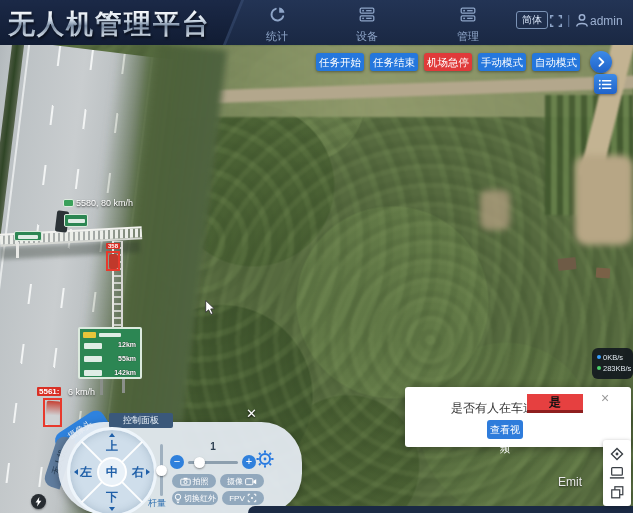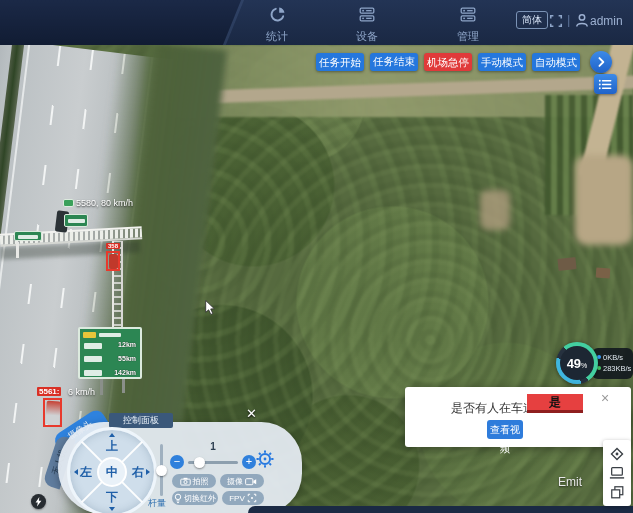--- a/index.html
+++ b/index.html
@@ -179,21 +179,21 @@
       <div class="dist" style="right:4px;top:12px;">12km</div>
       <div class="blob" style="left:4px;top:27px;width:18px;height:6px;"></div>
       <div class="dist" style="right:4px;top:26px;">55km</div>
       <div class="blob" style="left:4px;top:41px;width:18px;height:6px;"></div>
       <div class="dist" style="right:4px;top:40px;">142km</div>
     </div>
     <div class="gant noint" style="left:100px;top:334px;width:3px;height:16px;background:#8a8f8a;"></div>
     <div class="gant noint" style="left:122px;top:334px;width:3px;height:14px;background:#8a8f8a;"></div>
 
     <div class="tbtn" style="left:316px;">任务开始</div>
-    <div class="tbtn" style="left:370px;font-family:Liberation Mono, monospace;">任务结束</div>
+    <div class="tbtn" style="left:370px;">任务结束</div>
     <div class="tbtn red" style="left:424px;">机场急停</div>
     <div class="tbtn" style="left:478px;">手动模式</div>
     <div class="tbtn" style="left:532px;">自动模式</div>
     <div class="round-btn" style="left:590px;top:6px;width:22px;height:22px;">
       <svg width="14" height="14" viewBox="0 0 18 18">
           <path d="M7,4 L12,9 L7,14" stroke="#fff" stroke-width="2.4" fill="none" stroke-linecap="round" stroke-linejoin="round"></path>
         </svg>
     </div>
     <div id="list-btn">
       <svg width="15" height="13" viewBox="0 0 20 16">
@@ -206,26 +206,20 @@
             <circle cx="2.4" cy="3" r="1.2"></circle>
             <circle cx="2.4" cy="8" r="1.2"></circle>
             <circle cx="2.4" cy="13" r="1.2"></circle>
           </g>
       </svg>
     </div>
 
     <div id="netpill">
       <div><span class="dot" style="background:#38a0ff;"></span><span>0KB/s</span></div>
       <div><span class="dot" style="background:#4ad06a;"></span><span>283KB/s</span></div>
-    </div>
-    <div id="gauge">
-      <div id="gauge-in">
-          <span>49</span>
-          <span class="pct">%</span>
-        </div>
     </div>
 
     <div id="cp-title">控制面板</div>
     <div id="cp-close">✕</div>
     <div class="cp-tab" style="left:52px;top:376px;width:56px;background:#2e82de;color:#fff;transform:rotate(-33deg);">摄像头</div>
     <div class="cp-tab" style="left:33px;top:408px;width:52px;background:#5f7c9e;color:#24384e;transform:rotate(-72deg);">无人机</div>
     <div id="panel"></div>
 
     <div id="dpad">
       <div class="sep" style="transform:rotate(45deg);transform-origin:1px 43px;"></div>
@@ -330,20 +324,21 @@
     </div>
     <div id="bottom-strip"></div>
 
     <svg id="cursor" width="11" height="16" viewBox="0 0 10 15">
         <path d="M0.5,0.5 L0.5,11.5 L3.3,9.2 L5.3,13.6 L7.2,12.7 L5.2,8.4 L8.6,8.2 Z" fill="#fff" stroke="#333" stroke-width="0.8"></path>
       </svg>
   </div>
 
   <div id="hdr">
     <div id="hdr-slab"></div>
+    <div id="title">无人机管理平台</div>
 
     <div class="nav" style="left:245px;">
       <svg width="17" height="17" viewBox="0 0 20 20">
         <path d="M8,3.3 A7,7 0 1 0 16.7,12" fill="none" stroke="#8ea5c8" stroke-width="2.2" stroke-linecap="round"></path>
         <path d="M12,1.8 A7.5,7.5 0 0 1 18.2,8 L12,8 Z" fill="#8ea5c8"></path>
       </svg>
       <span class="lbl">统计</span>
     </div>
     <div class="nav" style="left:335px;">
       <svg width="18" height="17" viewBox="0 0 20 20">

